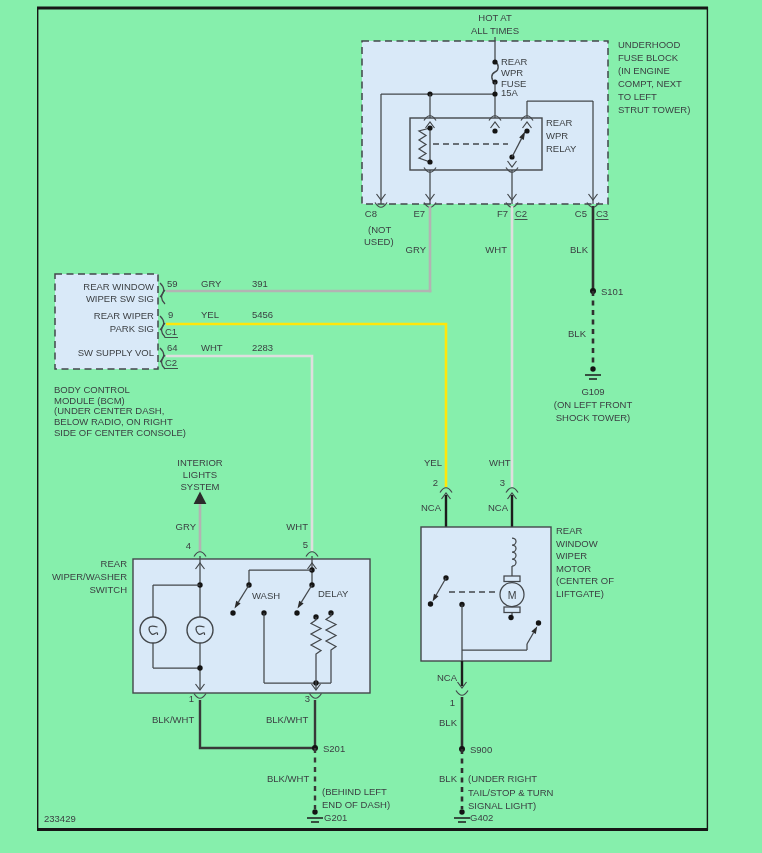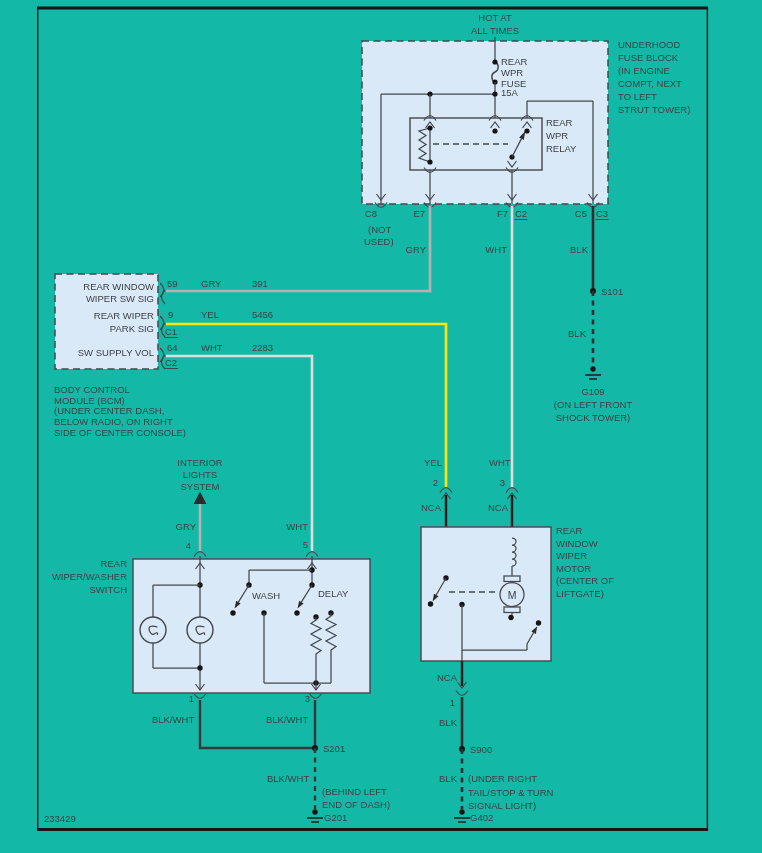--- a/index.html
+++ b/index.html
@@ -1,16 +1,16 @@
 <!DOCTYPE html>
 <html style="--box-fill: #d9e9f8; --line: #43474b; --txt: #3b3f42; --wire-gry: #b3b3b3; --wire-wht: #dedede; --wire-yel: #ffe60a; --wire-blk: #2f2f2f; --wire-bw: #383838;"><head>
 <meta charset="utf-8">
 <style>
   html,body{margin:0;padding:0;background:#ffffff;}
-  .stage{position:relative;width:762px;height:853px;background:#14b8a6;
+  .stage{position:relative;width:762px;height:853px;background:#86efac;
          font-family:"Liberation Sans", sans-serif;}
   svg text{font-family:"Liberation Sans", sans-serif;font-size:9.5px;
            fill:var(--txt,#3b3f42);}
   svg .big-m{font-size:10.5px;}
   .ln{stroke:var(--line,#43474b);stroke-width:1.25;fill:none;}
   .ln2{stroke:var(--line,#43474b);stroke-width:1.4;fill:none;}
   .mech{stroke:var(--line,#43474b);stroke-width:1.4;fill:none;
         stroke-dasharray:6 4;}
   .wire{stroke-width:2.6;fill:none;}
   .gry{stroke:var(--wire-gry,#b3b3b3);}

